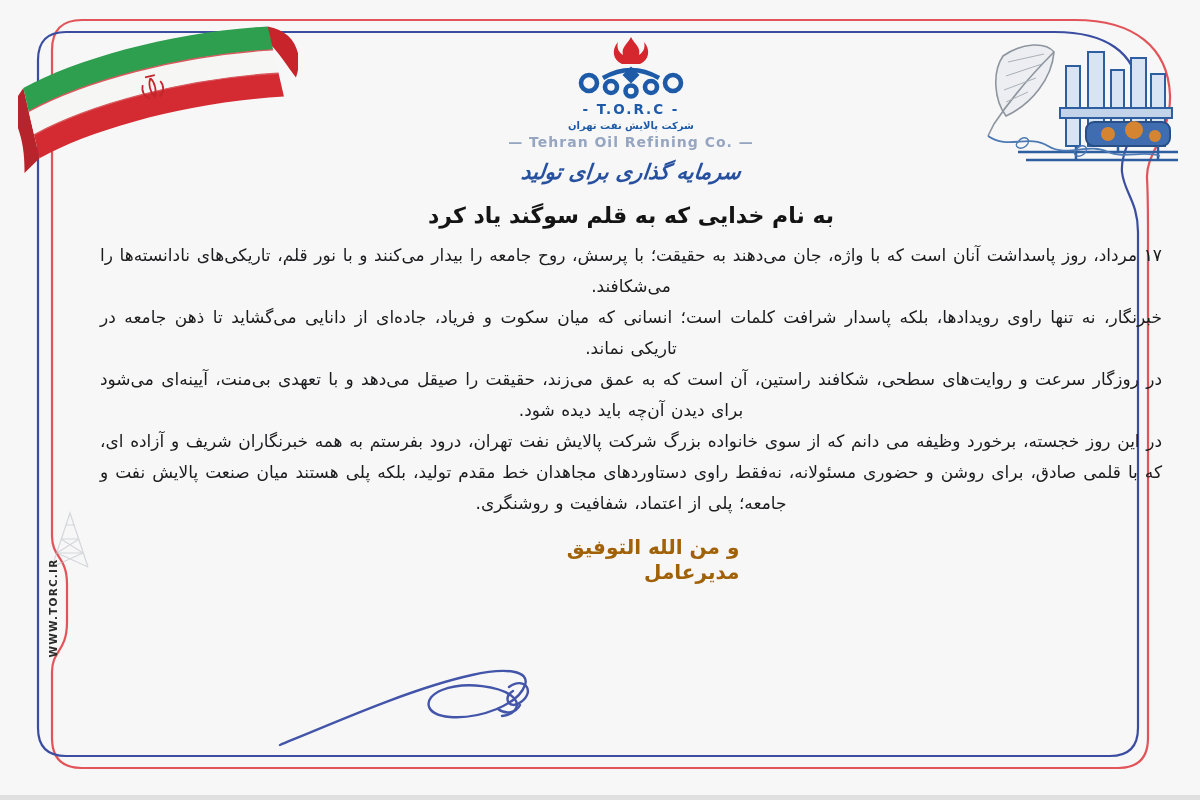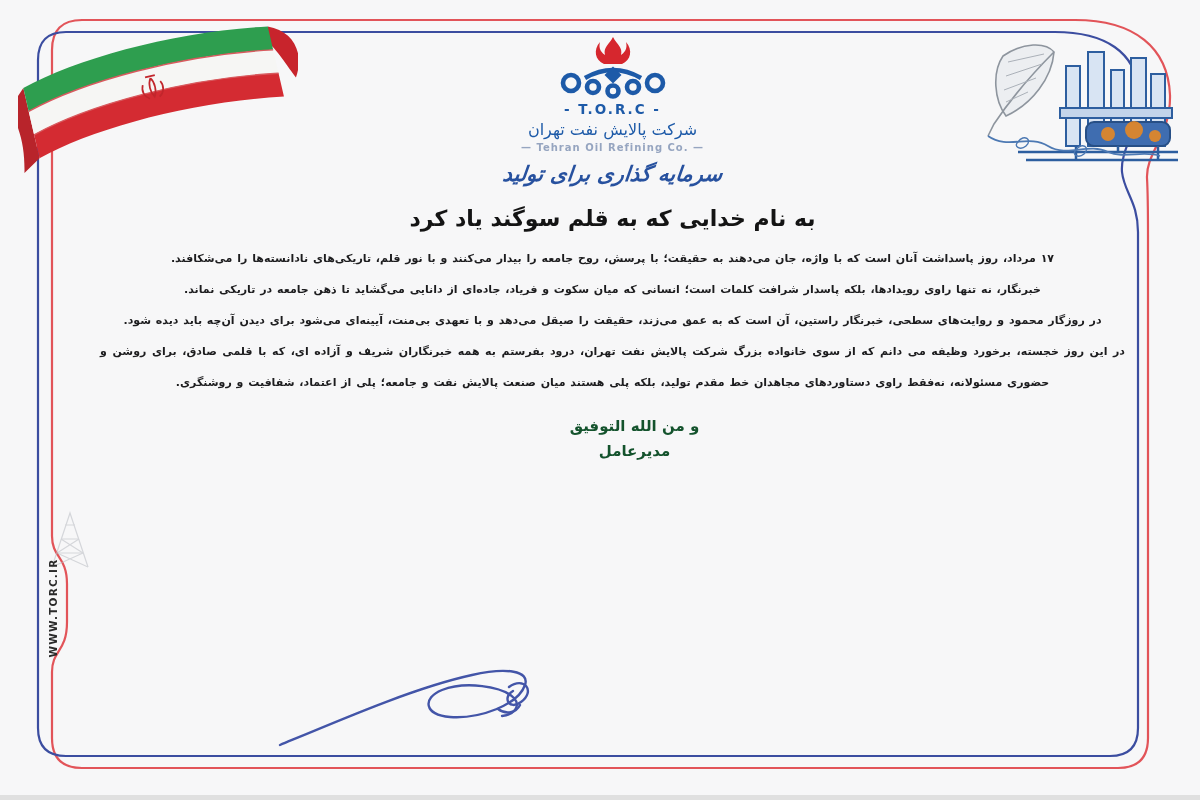--- a/index.html
+++ b/index.html
@@ -19,46 +19,46 @@
   #watermark-art { left:40px; top:505px; z-index:1; }
   #signature-art { left:262px; top:645px; z-index:5; }
 
   .site-vert {
     position:absolute; left:47px; top:660px; width:104px;
     transform: rotate(-90deg); transform-origin: left top;
     font-size:10.5px; font-weight:bold; letter-spacing:1.2px;
     color:#2a2a2a; z-index:2; text-align:center; white-space:nowrap;
   }
 
-  .letter { position:relative; z-index:4; padding:36px 75px 0 100px; }
+  .letter { position:relative; z-index:4; padding:36px 38px 0 100px; }
 
   .logo-block { text-align:center; line-height:1.25; }
   .logo-emblem { display:block; margin:0 auto; }
   .logo-abbr   { direction:ltr; color:#1d5aa8; font-weight:bold; font-size:13.5px; letter-spacing:2px; margin-top:1px; }
-  .logo-fa     { direction:rtl; color:#1d5aa8; font-weight:normal; font-size:16px; margin-top:2px; }
-  .logo-en     { direction:ltr; color:#96a5c0; font-weight:bold; font-size:10px; letter-spacing:1px; margin-top:2px; }
+  .logo-fa     { direction:rtl; color:#1d5aa8; font-weight:bold; font-size:10px; margin-top:2px; }
+  .logo-en     { direction:ltr; color:#96a5c0; font-weight:bold; font-size:14px; letter-spacing:1px; margin-top:2px; }
   .logo-slogan { direction:rtl; color:#27519f; font-weight:bold; font-style:italic; font-size:21px; margin-top:7px; transform:skewX(-6deg); }
 
   .heading {
     direction:rtl; text-align:center; font-weight:bold;
     font-size:22px; color:#141414; margin-top:18px;
   }
 
   .body-text { direction:rtl; margin-top:12px; color:#1c1c1e; }
   .body-text p {
-    font-size:11px; font-weight:bold; line-height:31px;
+    font-size:17px; font-weight:normal; line-height:31px;
     text-align:justify; text-align-last:center;
     word-spacing:1px;
   }
 
   .sig-block {
     direction:rtl; width:fit-content; margin:16px auto 0;
     transform:translateX(22px);
-    text-align:center; font-weight:bold; color:#14532d;
-    font-size:15px; line-height:25px; position:relative; z-index:4;
+    text-align:right; font-weight:bold; color:#a16207;
+    font-size:20px; line-height:25px; position:relative; z-index:4;
   }
 
   .bottom-strip { position:absolute; left:0; bottom:0; width:100%; height:5px; background:#e0e0e0; z-index:6; }
 </style>
 </head>
 <body>
 
 <div class="page">
 
   <svg id="border-art" class="layer" width="1200" height="800" viewBox="0 0 1200 800">
@@ -148,21 +148,21 @@
       <div class="logo-fa">شرکت پالایش نفت تهران</div>
       <div class="logo-en">— Tehran Oil Refining Co. —</div>
       <div class="logo-slogan">سرمایه گذاری برای تولید</div>
     </div>
 
     <div class="heading">به نام خدایی که به قلم سوگند یاد کرد</div>
 
     <div class="body-text">
       <p>۱۷ مرداد، روز پاسداشت آنان است که با واژه، جان می‌دهند به حقیقت؛ با پرسش، روح جامعه را بیدار می‌کنند و با نور قلم، تاریکی‌های نادانسته‌ها را می‌شکافند.</p>
       <p>خبرنگار، نه تنها راوی رویدادها، بلکه پاسدار شرافت کلمات است؛ انسانی که میان سکوت و فریاد، جاده‌ای از دانایی می‌گشاید تا ذهن جامعه در تاریکی نماند.</p>
-      <p>در روزگار محمود و روایت‌های سطحی، خبرنگار راستین، آن است که به عمق می‌زند، حقیقت را صیقل می‌دهد و با تعهدی بی‌منت، آیینه‌ای می‌شود برای دیدن آن‌چه باید دیده شود.</p>
+      <p>در روزگار سرعت و روایت‌های سطحی، شکافند راستین، آن است که به عمق می‌زند، حقیقت را صیقل می‌دهد و با تعهدی بی‌منت، آیینه‌ای می‌شود برای دیدن آن‌چه باید دیده شود.</p>
       <p>در این روز خجسته، برخورد وظیفه می دانم که از سوی خانواده بزرگ شرکت پالایش نفت تهران، درود بفرستم به همه خبرنگاران شریف و آزاده ای، که با قلمی صادق، برای روشن و حضوری مسئولانه، نه‌فقط راوی دستاوردهای مجاهدان خط مقدم تولید، بلکه پلی هستند میان صنعت پالایش نفت و جامعه؛ پلی از اعتماد، شفافیت و روشنگری.</p>
     </div>
 
     <div class="sig-block">
       <div>و من الله التوفیق</div>
       <div>مدیرعامل</div>
     </div>
   </div>
 
   <svg id="signature-art" class="layer" width="345" height="115" viewBox="0 0 345 115">

